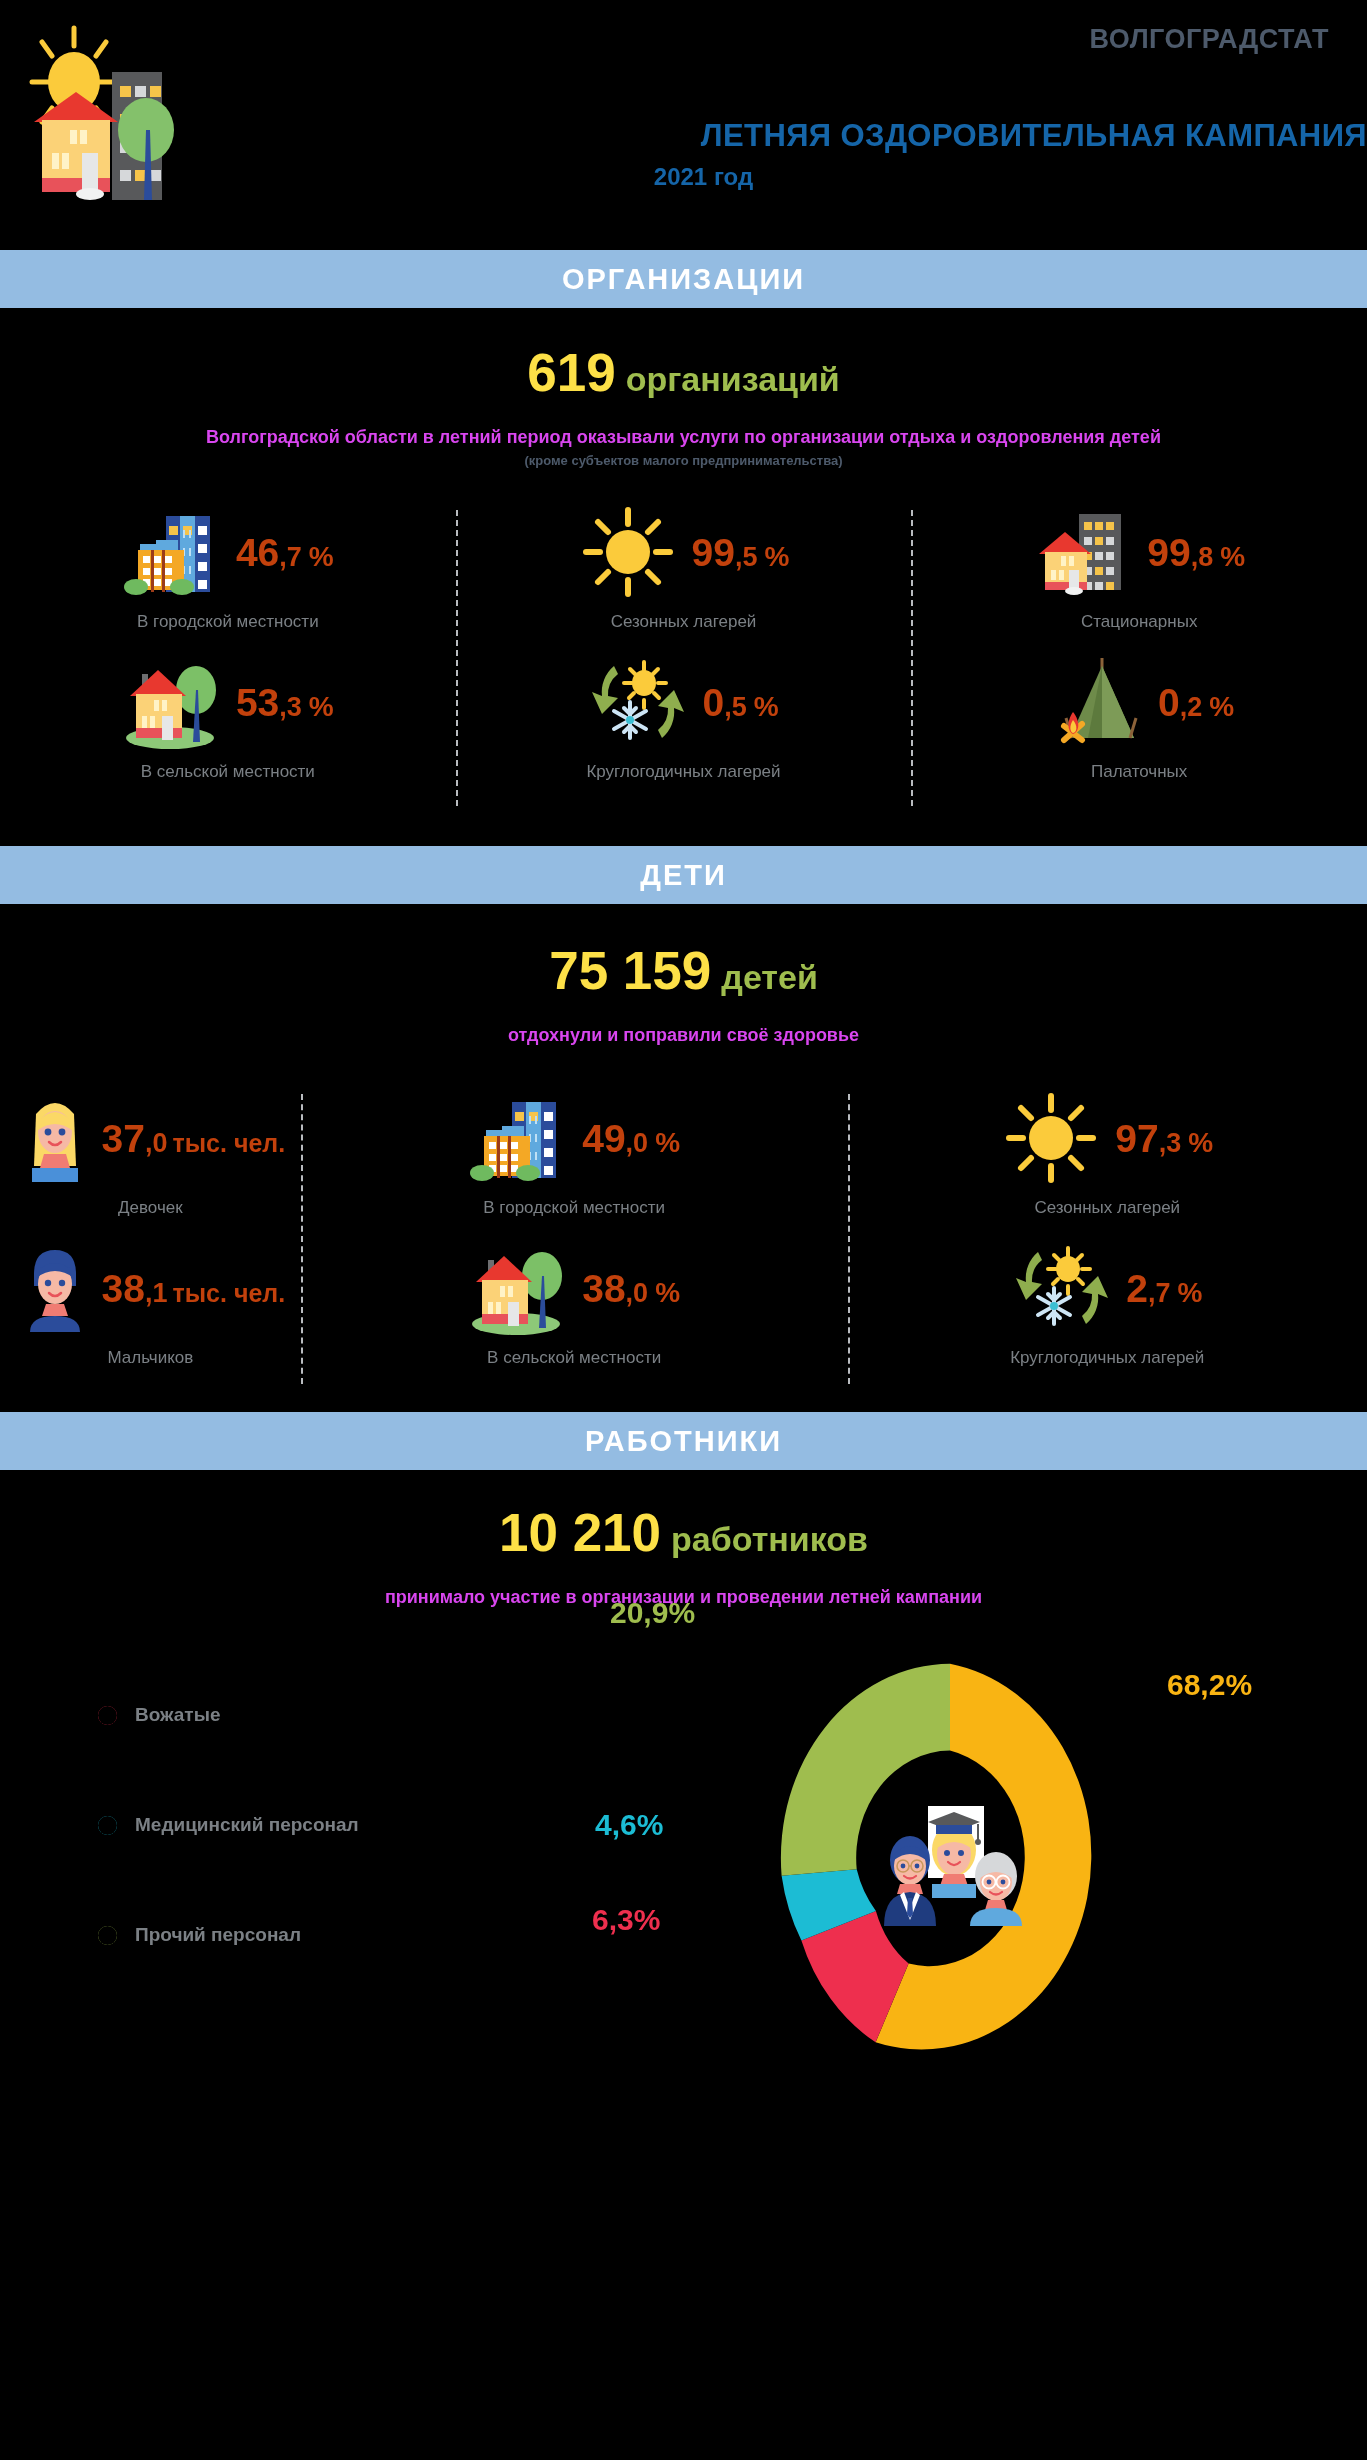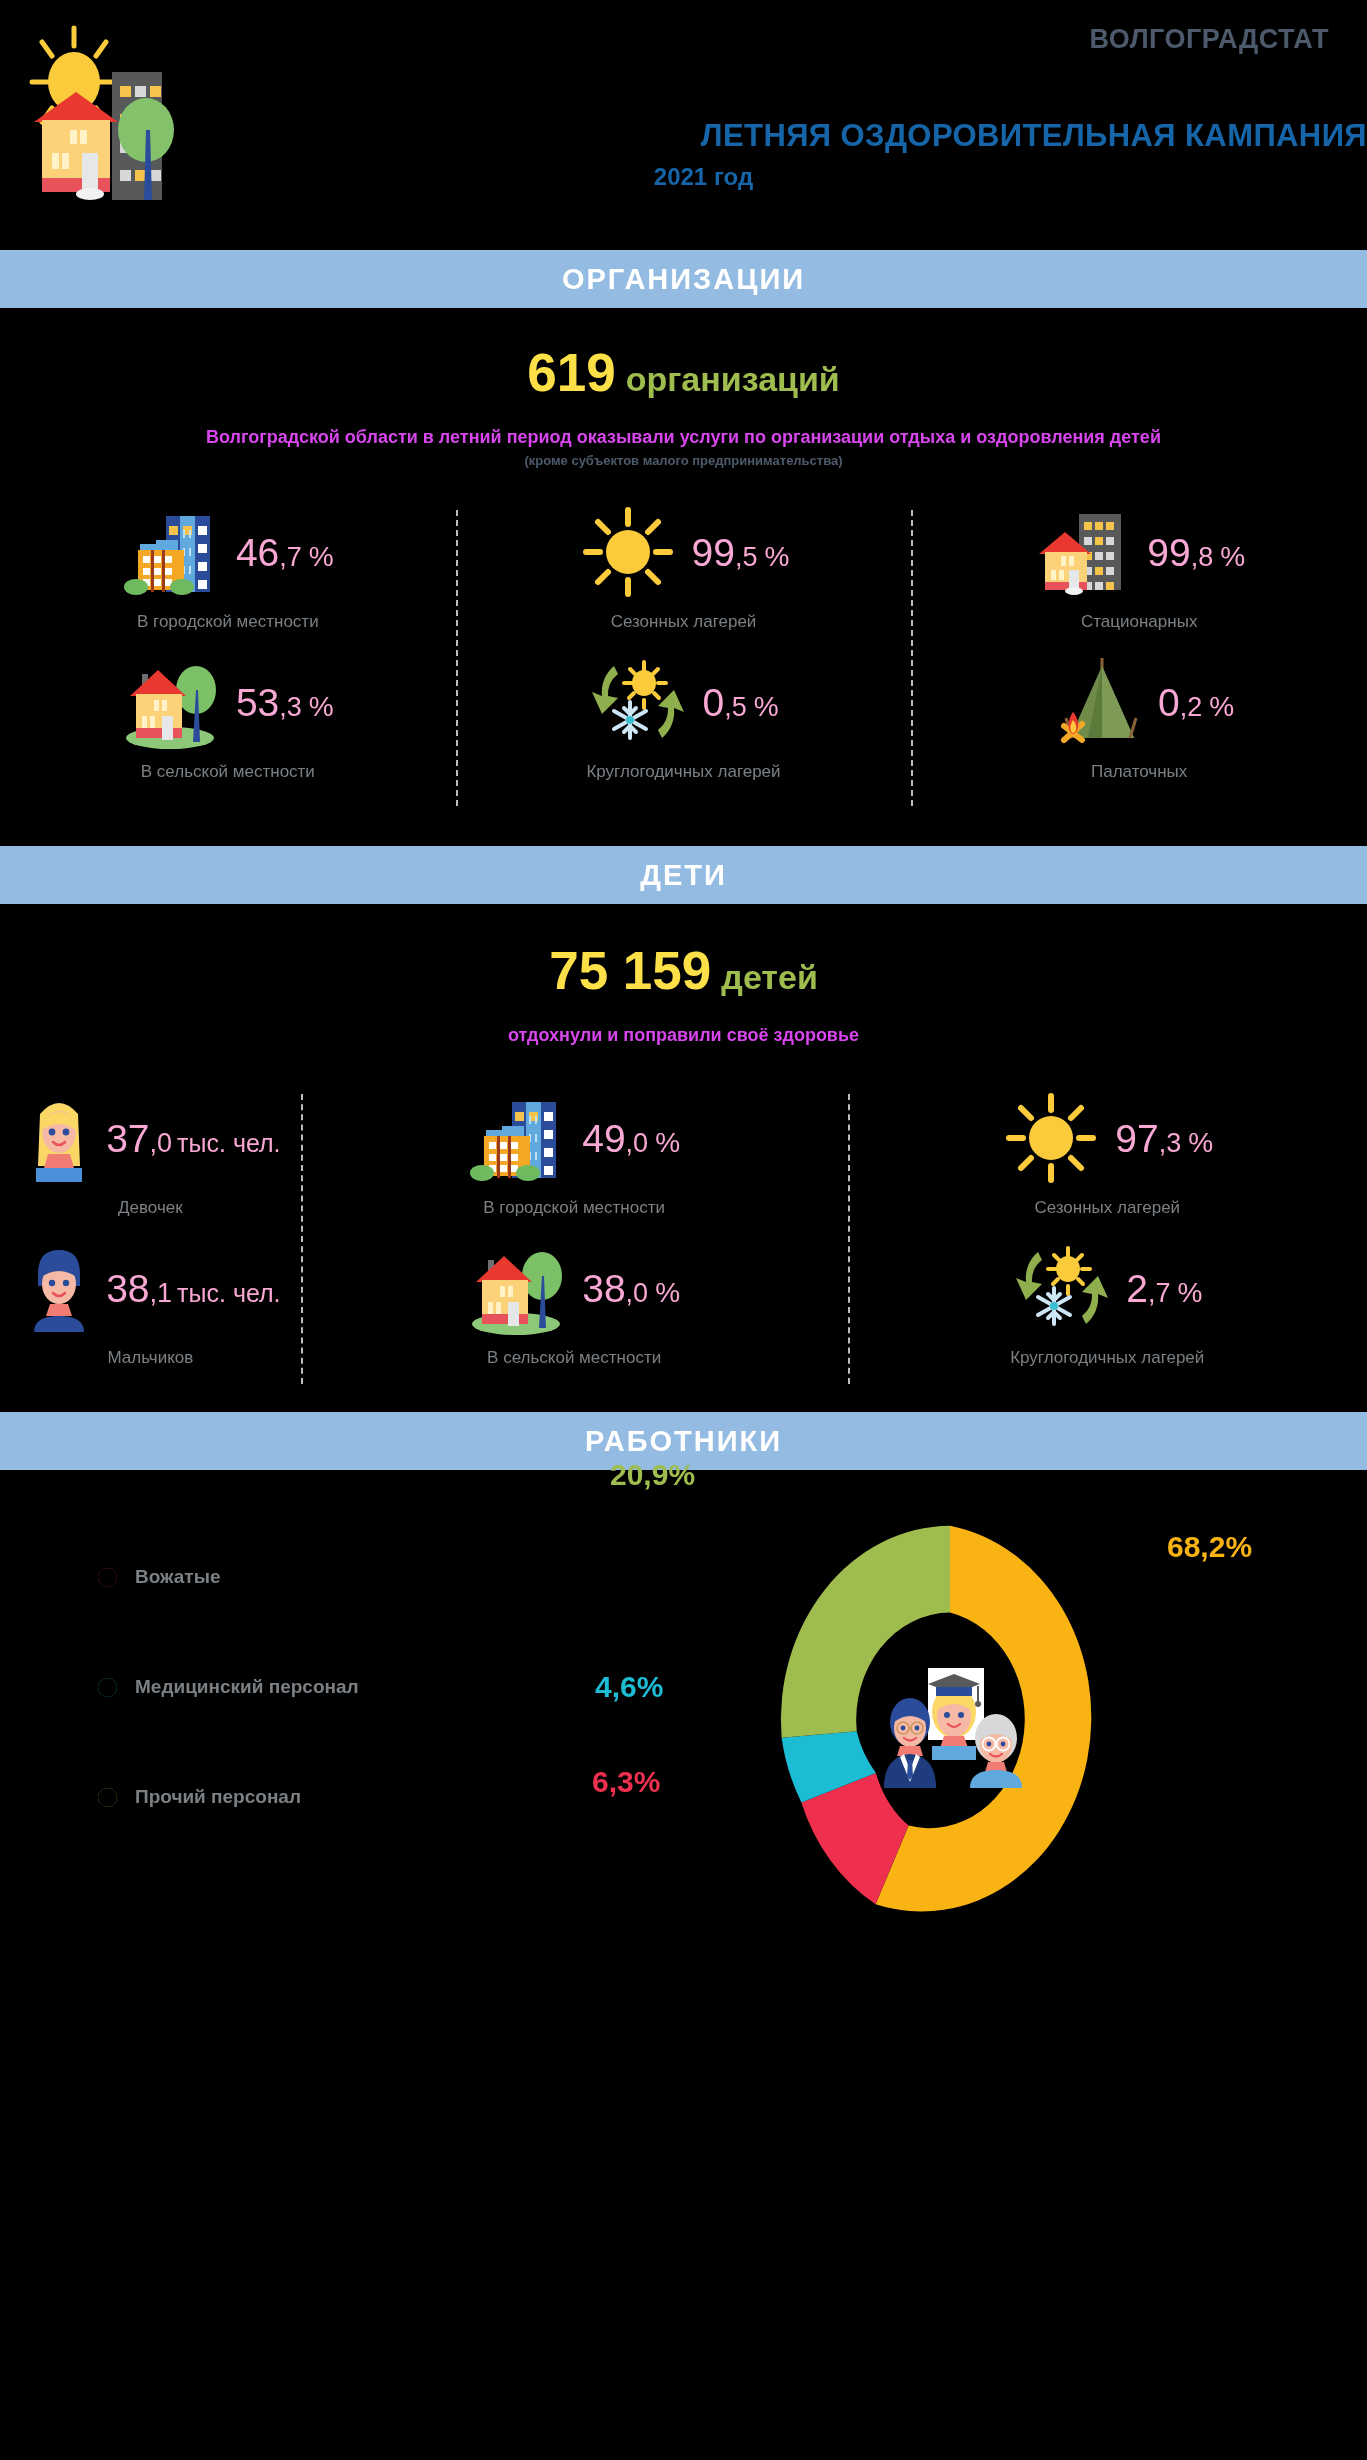--- a/index.html
+++ b/index.html
@@ -60,21 +60,21 @@
     border-left:2px dashed #b9bcc0;
   }
   .cell{height:150px;position:relative;}
   .cell-inner{
     display:flex;align-items:center;justify-content:center;
     height:108px;gap:14px;
   }
   .icon-box{width:100px;height:100px;flex:0 0 auto;position:relative;}
   .icon-box.sm{width:78px;height:100px;}
   .value{
-    font-size:39px;font-weight:normal;color:#f9a8d4;white-space:nowrap;
+    font-size:39px;font-weight:bold;color:#c2410c;white-space:nowrap;
     line-height:1;
   }
   .value .dec{font-size:27px;}
   .value .unit{font-size:25px;margin-left:5px;}
   .value .pct{font-size:28px;margin-left:7px;}
   .cell-label{
     text-align:center;font-size:17px;color:#7b8085;margin-top:6px;
   }
 
   
@@ -550,20 +550,26 @@
           </div>
           <div class="value"><span>2</span><span class="dec">,7</span><span class="pct">%</span></div>
         </div>
         <div class="cell-label">Круглогодичных лагерей</div>
       </div>
     </div>
   </div>
 
   <div class="section-bar" style="margin-top:18px">РАБОТНИКИ</div>
 
+  <div class="big-block" style="padding-top:36px">
+    <div class="big-line">
+      <span class="big-num">10 210</span><span class="big-word">работников</span>
+    </div>
+    <div class="big-sub">принимало участие в организации и проведении летней кампании</div>
+  </div>
 
   <div class="workers-wrap">
 
     <div class="legend">
       <div class="legend-item">
         <span class="legend-dot" style="background:#EE2F4E">
             <i></i>
           </span>
         <span class="legend-label">Вожатые</span>
       </div>

